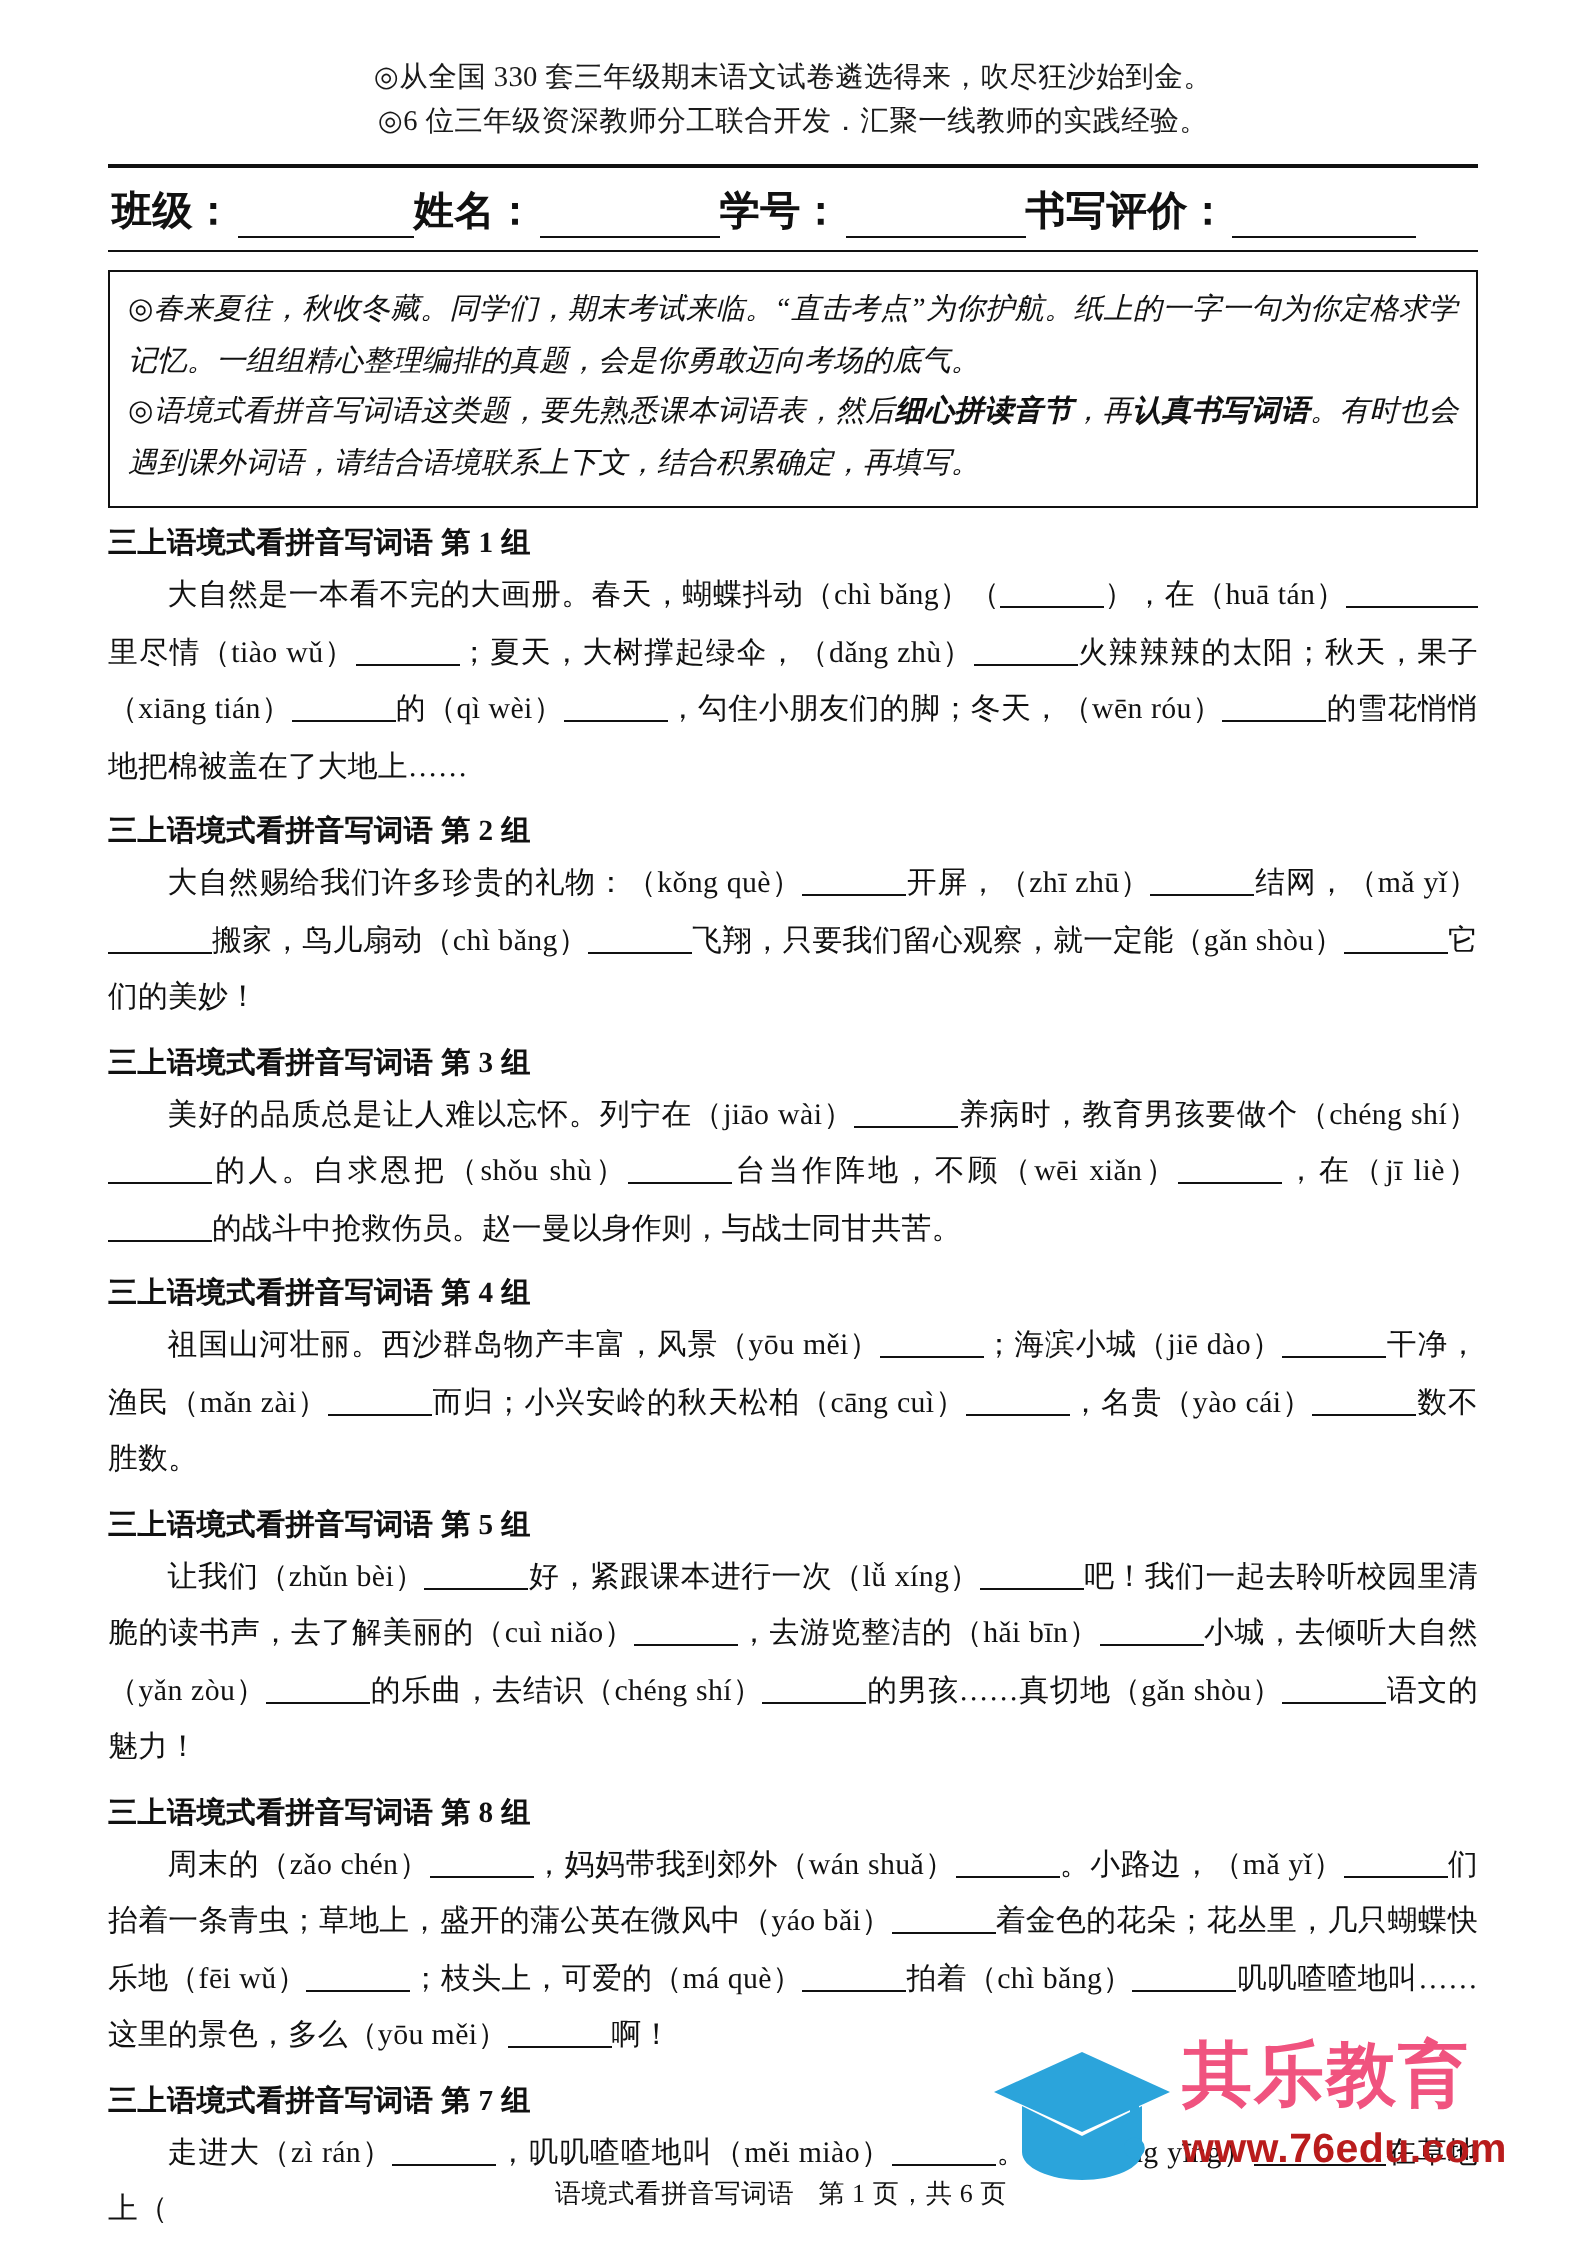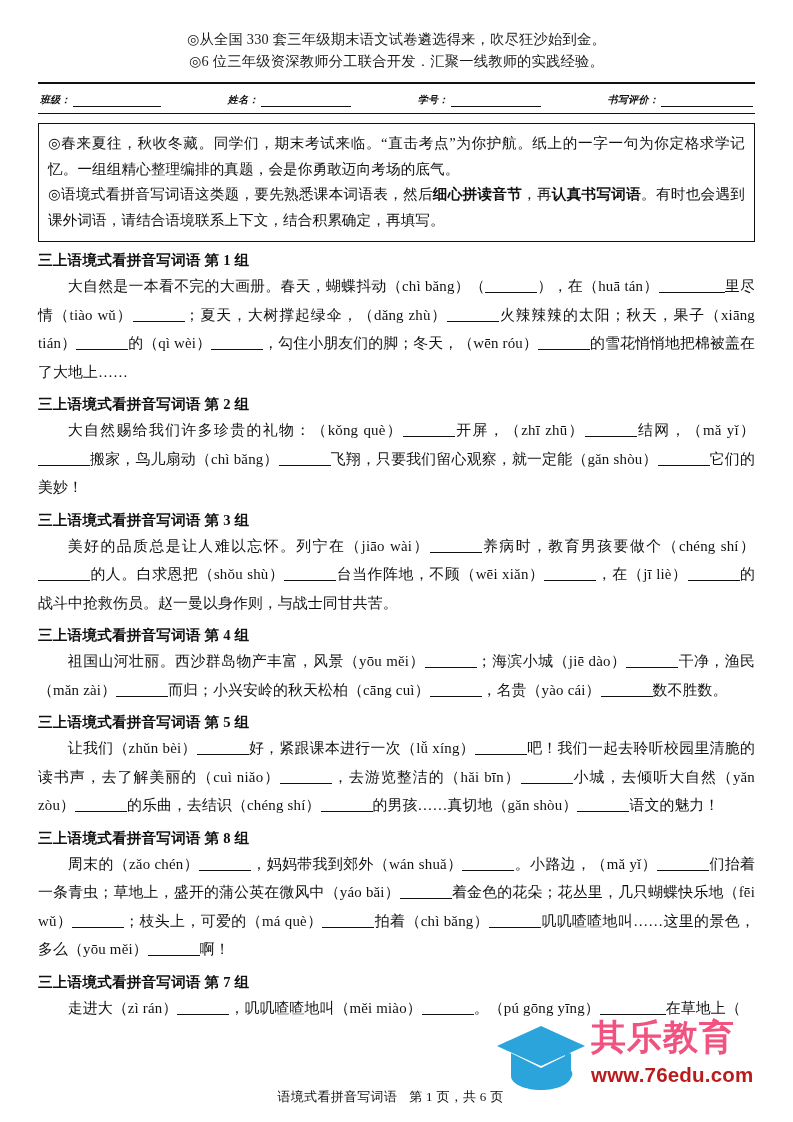--- a/index.html
+++ b/index.html
@@ -13,21 +13,21 @@
     font-family: "Liberation Serif", "DejaVu Serif", serif;
     color: #111;
     position: relative;
     overflow: hidden;
   }
   .page {
     position: relative;
     width: 793px;
     height: 1122px;
     box-sizing: border-box;
-    padding: 0 38px;
+    padding: 0 54px;
   }
 
   
   .promo {
     padding-top: 28px;
     font-size: 14.3px;
     line-height: 22px;
     text-align: center;
     letter-spacing: 0.2px;
     color: #1a1a1a;
@@ -44,27 +44,25 @@
     font-size: 21.5px;
     font-weight: bold;
     line-height: 34px;
     padding-top: 7px;
     letter-spacing: 0.5px;
     white-space: nowrap;
     font-family: "Liberation Serif", "DejaVu Serif", serif;
   }
   .meta-row {
     display: flex;
-    justify-content: space-between;
     align-items: flex-end;
-    font-size: 10px;
+    font-size: 20px;
     font-weight: bold;
     padding: 8px 2px 4px 2px;
     letter-spacing: 0.3px;
-    font-style: italic;
   }
   .meta-item { display: flex; align-items: flex-end; white-space: nowrap; }
   .meta-label { }
   .meta-blank {
     display: inline-block;
     border-bottom: 1.4px solid #111;
     margin-left: 2px;
     height: 14px;
   }
   .blank-class  { width: 88px; }
@@ -81,21 +79,21 @@
   .notice {
     margin-top: 9px;
     border: 1.3px solid #111;
     padding: 7px 9px 8px 9px;
     font-size: 14.6px;
     line-height: 25.5px;
     text-align: justify;
     text-justify: inter-ideograph;
     letter-spacing: 0.1px;
   }
-  .notice p { margin: 0; }
+  .notice p { margin: 0; font-style: italic; }
   .notice b { font-weight: bold; }
 
   
   .group { margin-top: 7px; }
   .group-title {
     font-size: 14.6px;
     font-weight: bold;
     line-height: 22px;
     letter-spacing: 0.2px;
     margin-bottom: 1px;

